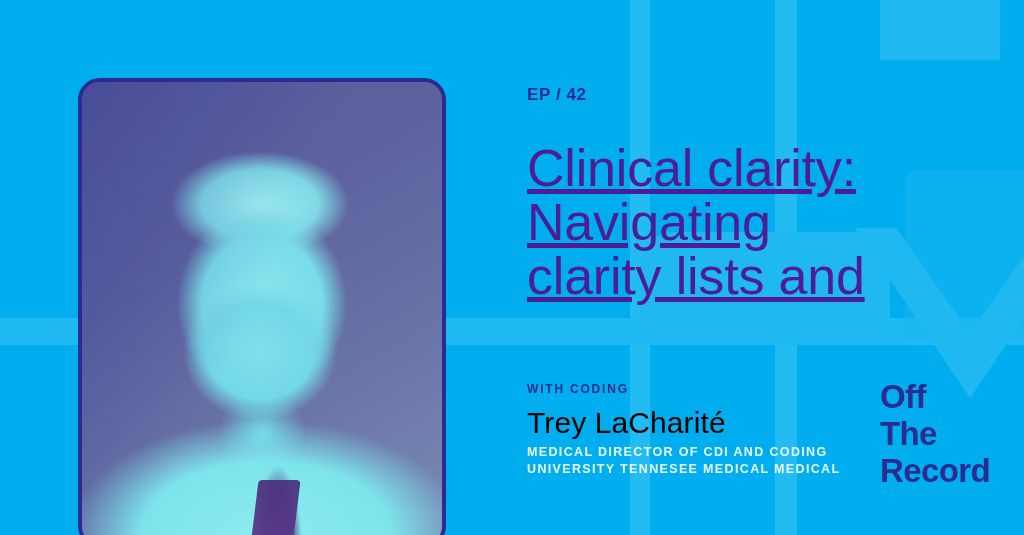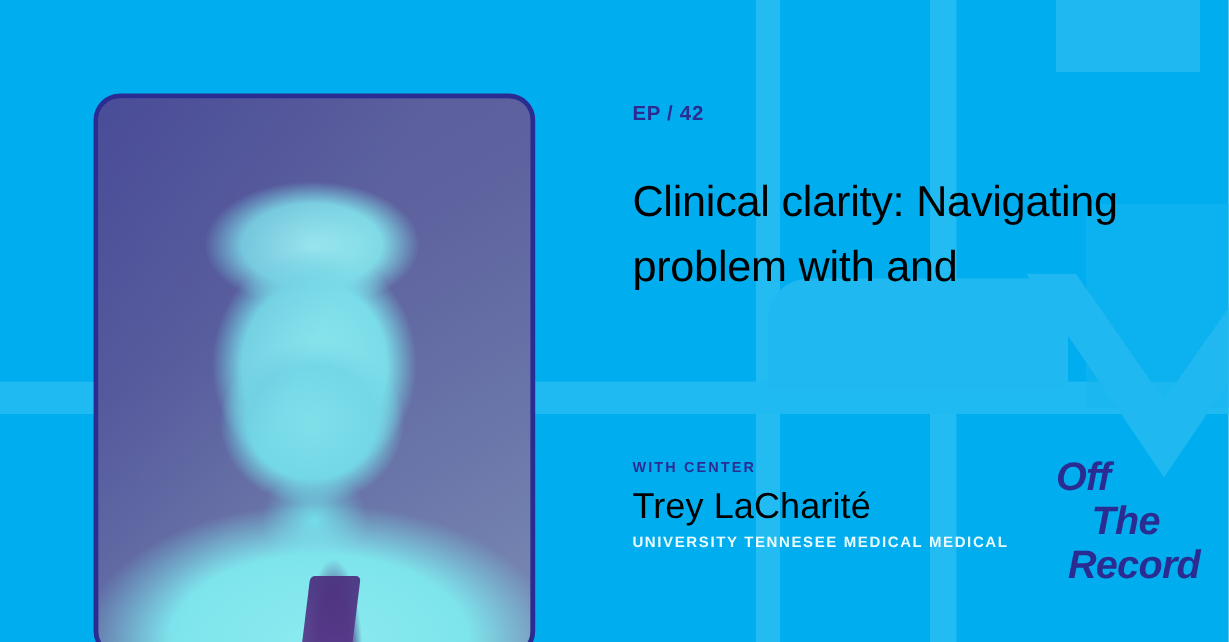--- a/index.html
+++ b/index.html
@@ -145,25 +145,26 @@
     font-weight: bold;
     letter-spacing: .6px;
     color: #2A2C91;
     white-space: nowrap;
   }
   #episode-title {
     position: absolute;
     top: 141px;
     left: 0;
     width: 497px;
-    font-size: 36px;
+    font-size: 52px;
     font-weight: 300;
     line-height: 54px;
-    color: #000000;
+    color: #4c1d95;
     letter-spacing: -.2px;
+    text-decoration: underline;
   }
   #with-guest-label {
     position: absolute;
     top: 382px;
     left: 0;
     font-size: 12px;
     font-weight: bold;
     letter-spacing: 1.8px;
     color: #2A2C91;
   }
@@ -192,25 +193,24 @@
   #brand-logo {
     position: absolute;
     left: 880px;
     top: 378px;
     width: 130px;
     color: #2A2C91;
     font-weight: bold;
     font-size: 33px;
     line-height: 37px;
     letter-spacing: -.6px;
-    font-style: italic;
   }
   #brand-logo .l-off    { text-align: left; }
-  #brand-logo .l-the    { text-align: center; padding-right: 14px; }
-  #brand-logo .l-record { text-align: center; }
+  #brand-logo .l-the    { text-align: left; padding-right: 14px; }
+  #brand-logo .l-record { text-align: left; }
 </style>
 </head>
 <body>
 
 <div id="canvas">
 
   <div class="bg-layer">
     <div class="panel p2"></div>
     <div class="stripe-v s1"></div>
     <div class="stripe-v s2"></div>
@@ -224,28 +224,29 @@
     <div id="photo-art"></div>
     <div id="photo-shade"></div>
   </div>
 
   <div id="content">
 
     <div id="ep-label">EP / 42</div>
 
     <div id="episode-title">
       <div>Clinical clarity: Navigating</div>
-      <div>problem with and</div>
+      <div>clarity lists and</div>
     </div>
 
-    <div id="with-guest-label">WITH CENTER</div>
+    <div id="with-guest-label">WITH CODING</div>
 
     <div id="guest-name">Trey LaCharité</div>
 
     <div id="guest-credentials">
+      <div>MEDICAL DIRECTOR OF CDI AND CODING</div>
       <div>UNIVERSITY TENNESEE MEDICAL MEDICAL</div>
     </div>
   </div>
 
   <div id="brand-logo">
     <div class="l-off">Off</div>
     <div class="l-the">The</div>
     <div class="l-record">Record</div>
   </div>
 

